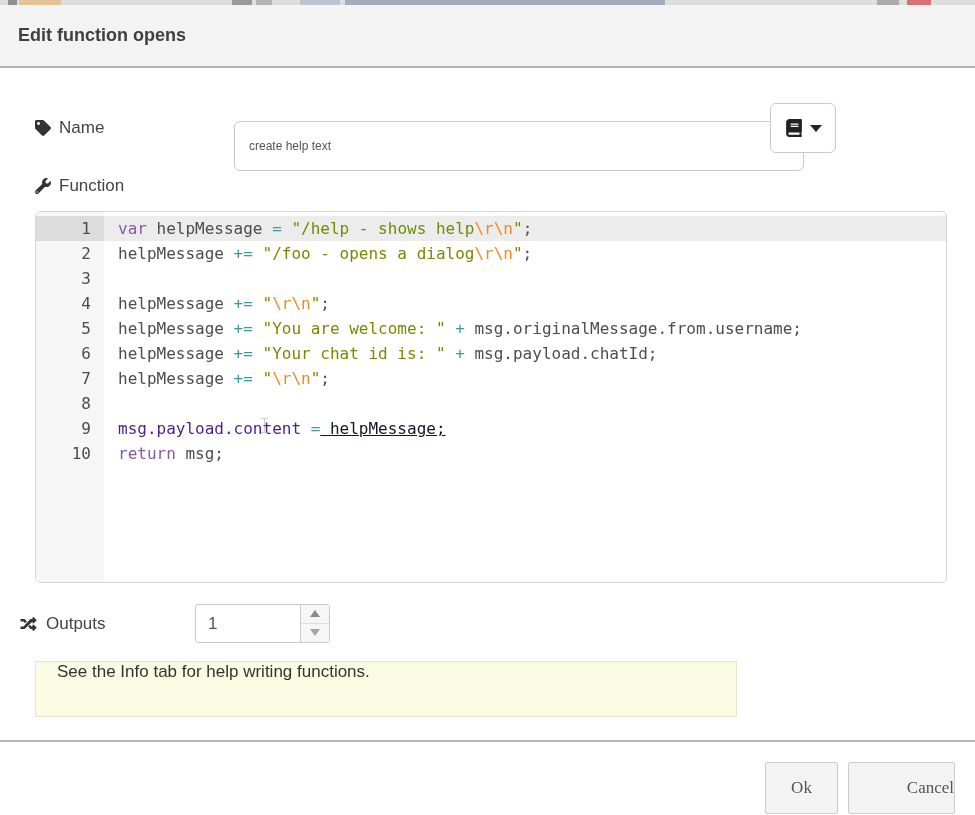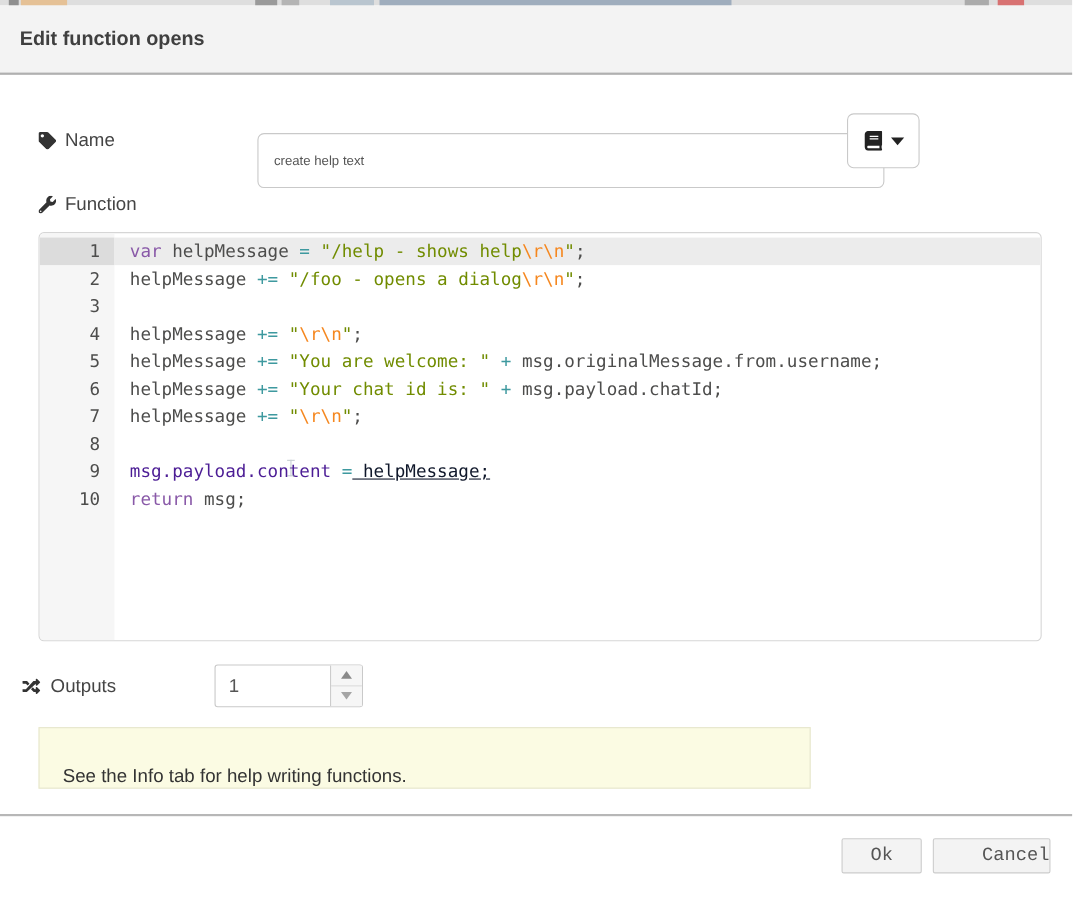--- a/index.html
+++ b/index.html
@@ -96,30 +96,30 @@
   }
   .spin-btn { flex: 1 1 50%; display: flex; align-items: center; justify-content: center; cursor: pointer; }
   .spin-btn.up { border-bottom: 1px solid #ddd; }
   .tri-up   { width:0; height:0; border-left:5px solid transparent; border-right:5px solid transparent; border-bottom:7px solid #8a8a8a; }
   .tri-down { width:0; height:0; border-left:5px solid transparent; border-right:5px solid transparent; border-top:7px solid #a5a5a5; }
 
   
   .tip-box {
     position: absolute; left: 35px; top: 661px; width: 702px; height: 56px;
     background: #fbfbe3; border: 1px solid #e6e6cd;
-    display: flex; align-items: flex-end; padding-left: 21px;
+    display: flex; align-items: flex-start; padding-left: 21px;
     font-size: 17px; color: #333;
   }
 
   
   .footer-divider { position: absolute; left: 0; top: 740px; width: 975px; height: 2px; background: #b7b7b7; }
   .btn {
-    position: absolute; top: 762px; height: 32px;
+    position: absolute; top: 762px; height: 52px;
     background: #f3f3f3; border: 1px solid #cccccc; border-radius: 2px;
-    font-size: 17px; color: #555; font-family: Liberation Mono, monospace;
+    font-size: 17px; color: #555; font-family: Liberation Serif, serif;
     cursor: pointer; text-align: center;
   }
   .btn-ok { left: 765px; width: 73px; }
   .btn-cancel { left: 848px; width: 107px; text-align: right; }
 </style>
 </head>
 <body>
 
 <div id="screen">
 

